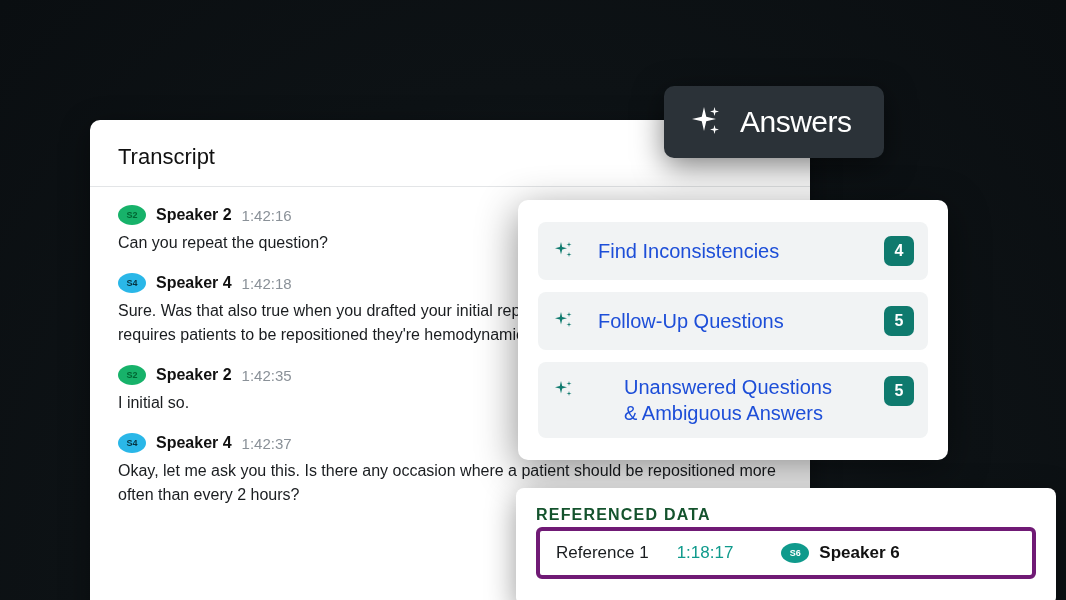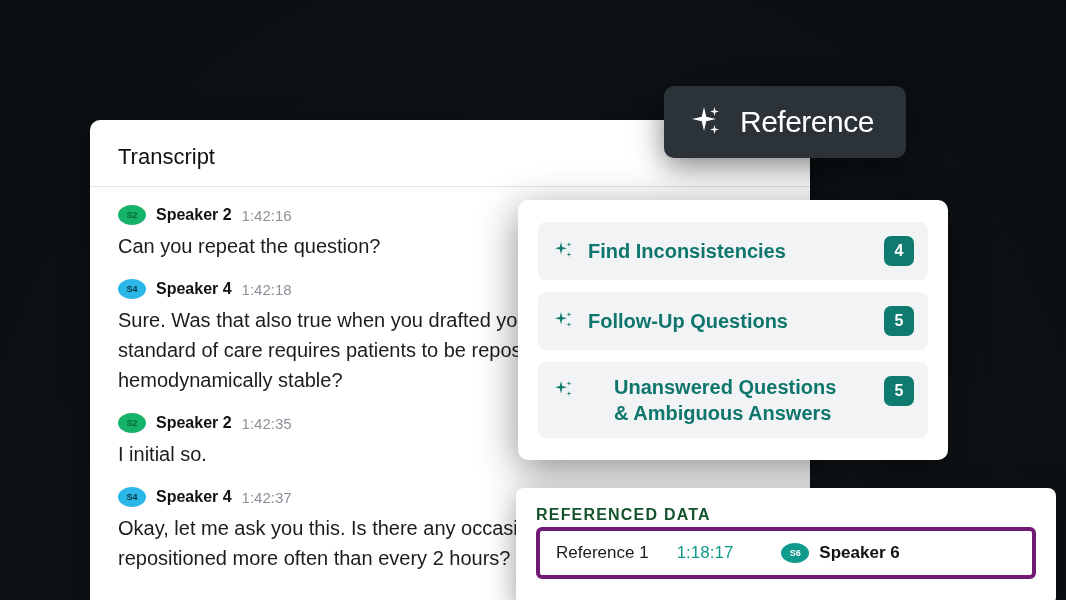--- a/index.html
+++ b/index.html
@@ -48,21 +48,21 @@
     display: inline-flex;
     align-items: center; justify-content: center;
     font-size: 9px;
     font-weight: 700;
     color: #0b2a1f;
   }
   .avatar.green { background: #17b26a; color: #063; }
   .avatar.blue  { background: #2ab7e8; color: #05323f; }
   .speaker-name { font-weight: 700; font-size: 16px; }
   .timestamp { color: #8a9198; font-size: 15px; }
-  .entry-text { font-size: 20px; line-height: 1.5; color: #1a1d20; }
+  .entry-text { font-size: 16px; line-height: 1.5; color: #1a1d20; }
 
   
   .analyzed-chip {
     position: absolute;
     left: 664px; top: 86px;
     background: #2b3238;
     color: #fff;
     border-radius: 10px;
     padding: 18px 32px 18px 22px;
     display: flex;
@@ -93,24 +93,25 @@
     background: #f1f3f4;
     border-radius: 8px;
     padding: 14px 14px;
     display: flex;
     align-items: center;
     gap: 12px;
   }
   .sugg-item.multi { align-items: flex-start; padding: 12px 14px; gap: 38px; }
   .sugg-label {
     flex: 1;
-    color: #0f766e;
+    color: #1d4ed8;
     font-size: 20px;
-    font-weight: 700;
+    font-weight: 400;
     line-height: 1.3;
+    margin-left: 10px;
   }
   .sugg-badge {
     background: #0f7a6e;
     color: #fff;
     font-weight: 700;
     font-size: 16px;
     border-radius: 7px;
     min-width: 30px; height: 30px;
     display: inline-flex;
     align-items: center; justify-content: center;
@@ -204,21 +205,21 @@
 </div>
 
 <div class="analyzed-chip">
   <span class="sparkle">
     <svg width="36" height="36" viewBox="0 0 24 24" fill="#fff">
       <path d="M12 2 L13.5 8.5 L20 10 L13.5 11.5 L12 18 L10.5 11.5 L4 10 L10.5 8.5 Z"></path>
       <path d="M19 2 L19.6 4.4 L22 5 L19.6 5.6 L19 8 L18.4 5.6 L16 5 L18.4 4.4 Z"></path>
       <path d="M19 14 L19.6 16.4 L22 17 L19.6 17.6 L19 20 L18.4 17.6 L16 17 L18.4 16.4 Z"></path>
     </svg>
   </span>
-  <span class="label">Reference</span>
+  <span class="label">Answers</span>
 </div>
 
 <div class="suggestions-card">
 
   <div class="sugg-item">
     <span class="sparkle">
       <svg width="24" height="24" viewBox="0 0 24 24" fill="#0f7a6e">
         <path d="M9 3 L10.2 8 L15 9.2 L10.2 10.4 L9 15.4 L7.8 10.4 L3 9.2 L7.8 8 Z"></path>
         <path d="M17 3 L17.5 5 L19.5 5.5 L17.5 6 L17 8 L16.5 6 L14.5 5.5 L16.5 5 Z"></path>
         <path d="M17 13 L17.5 15 L19.5 15.5 L17.5 16 L17 18 L16.5 16 L14.5 15.5 L16.5 15 Z"></path>

